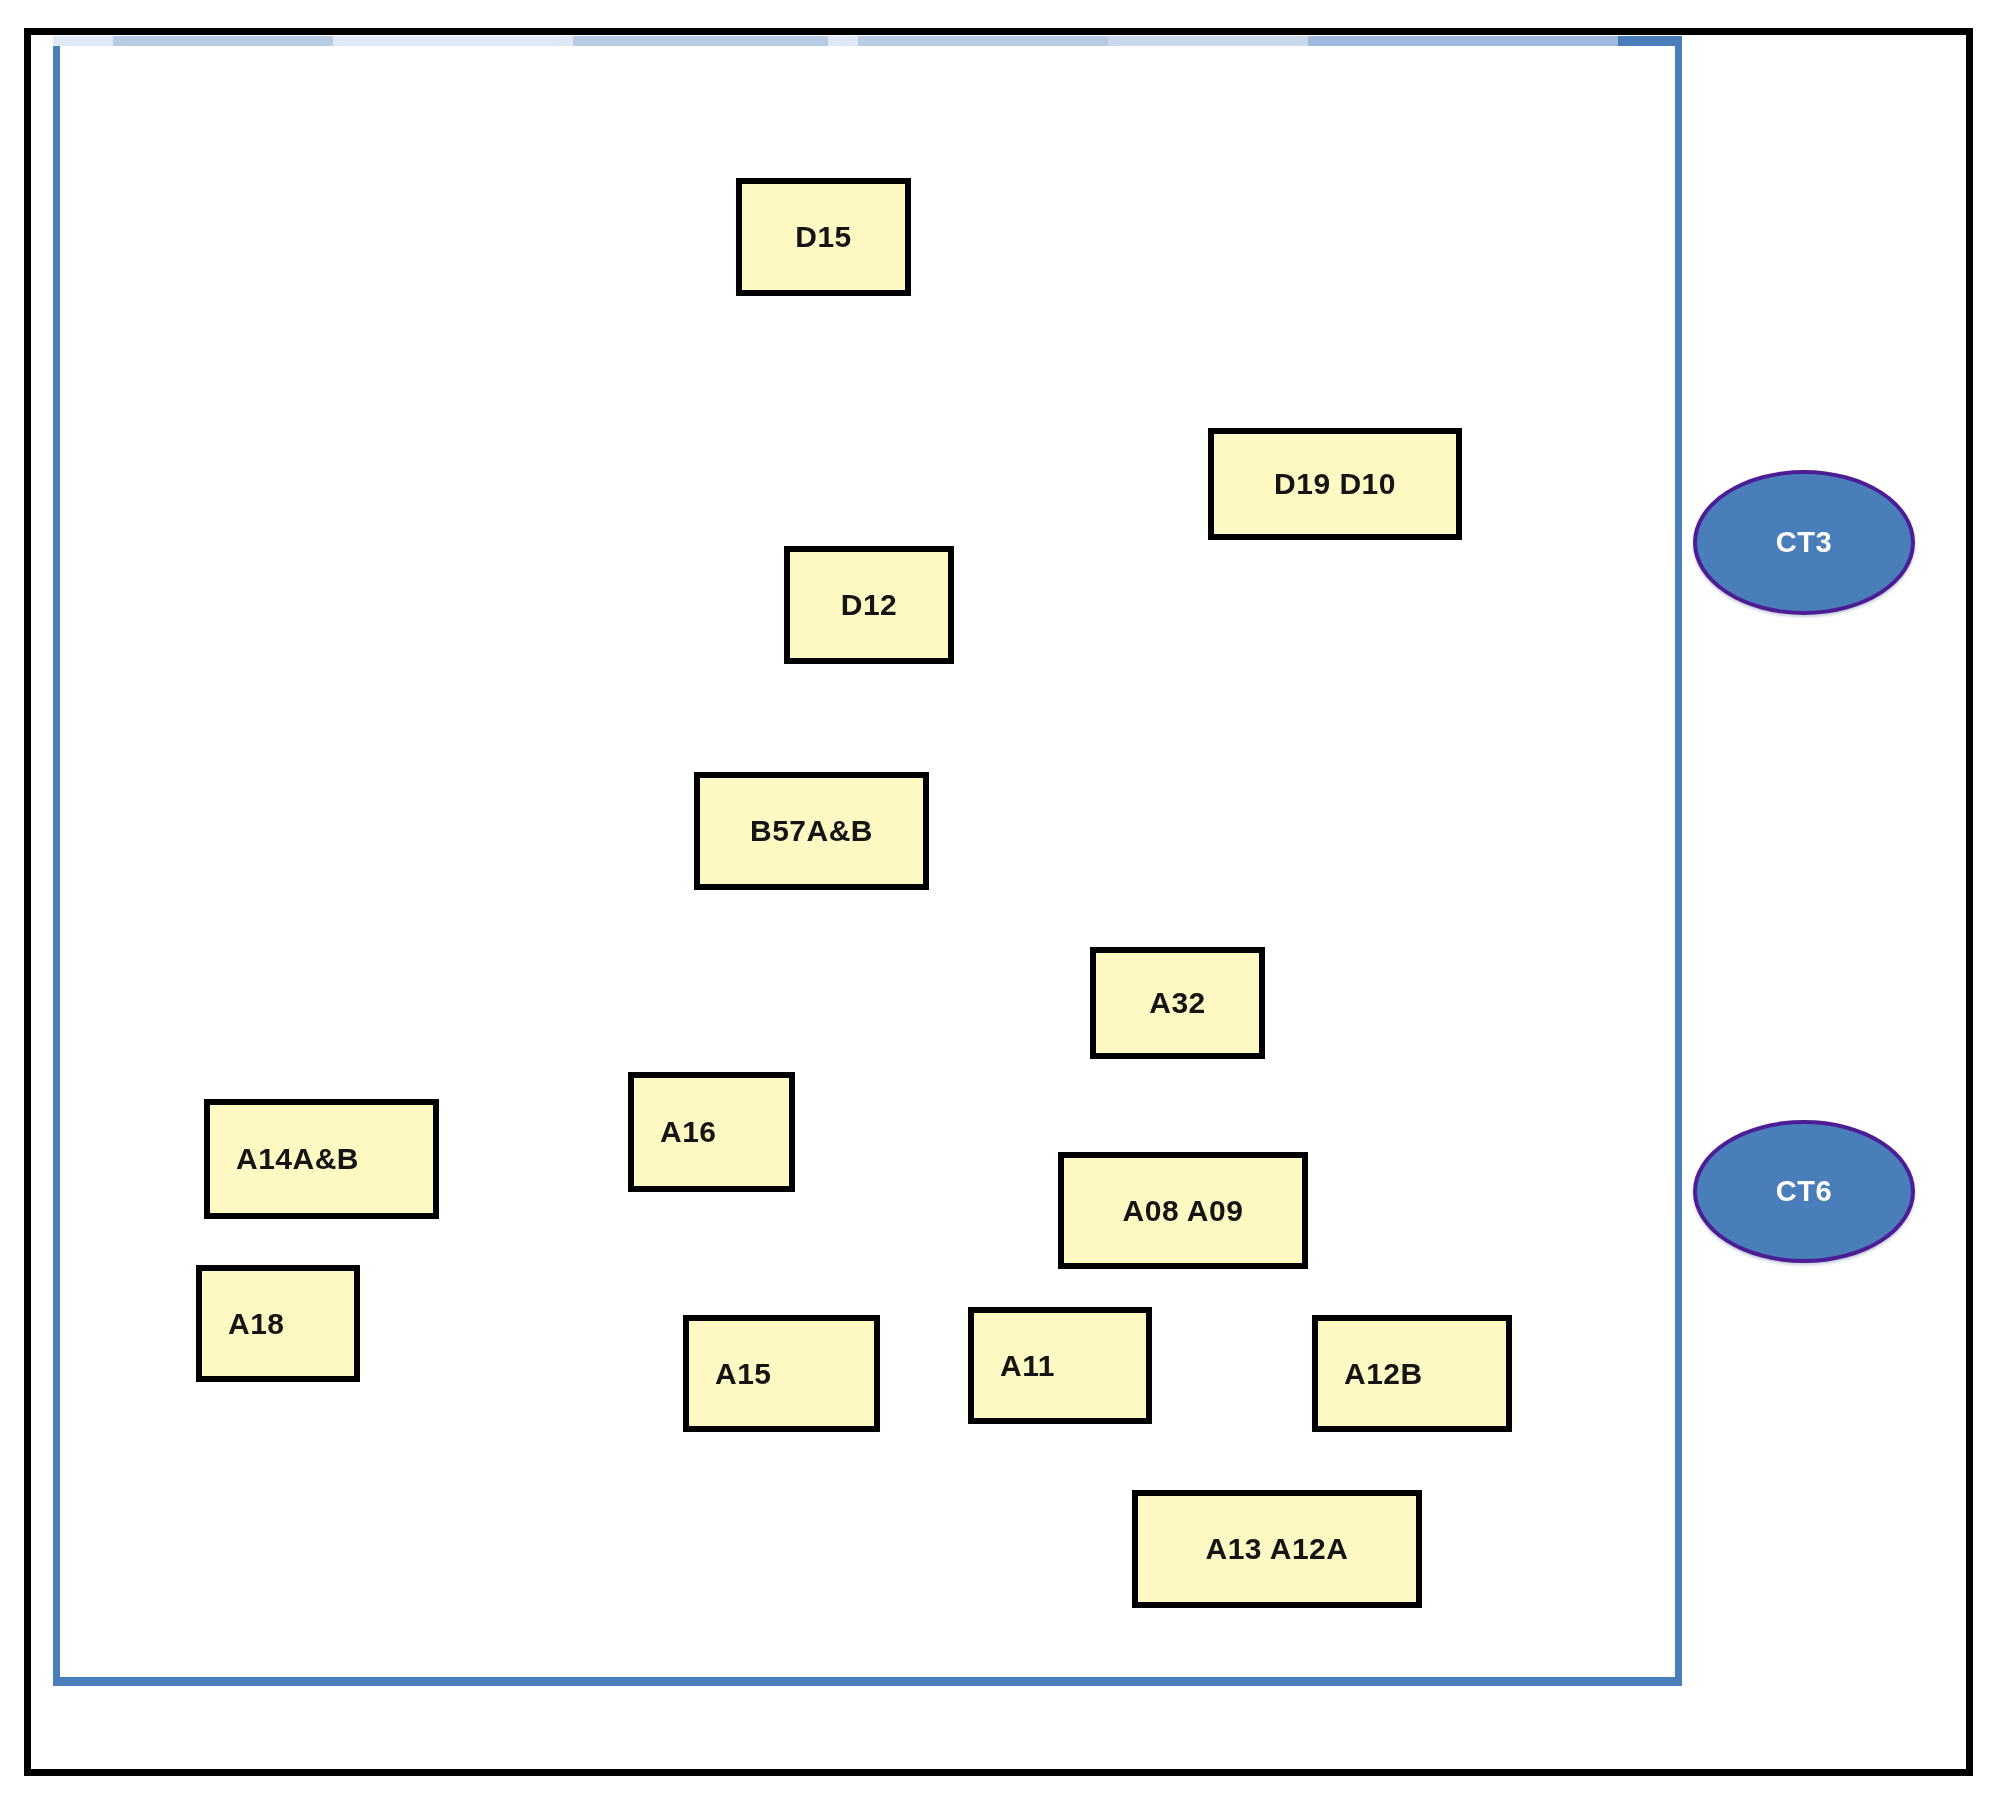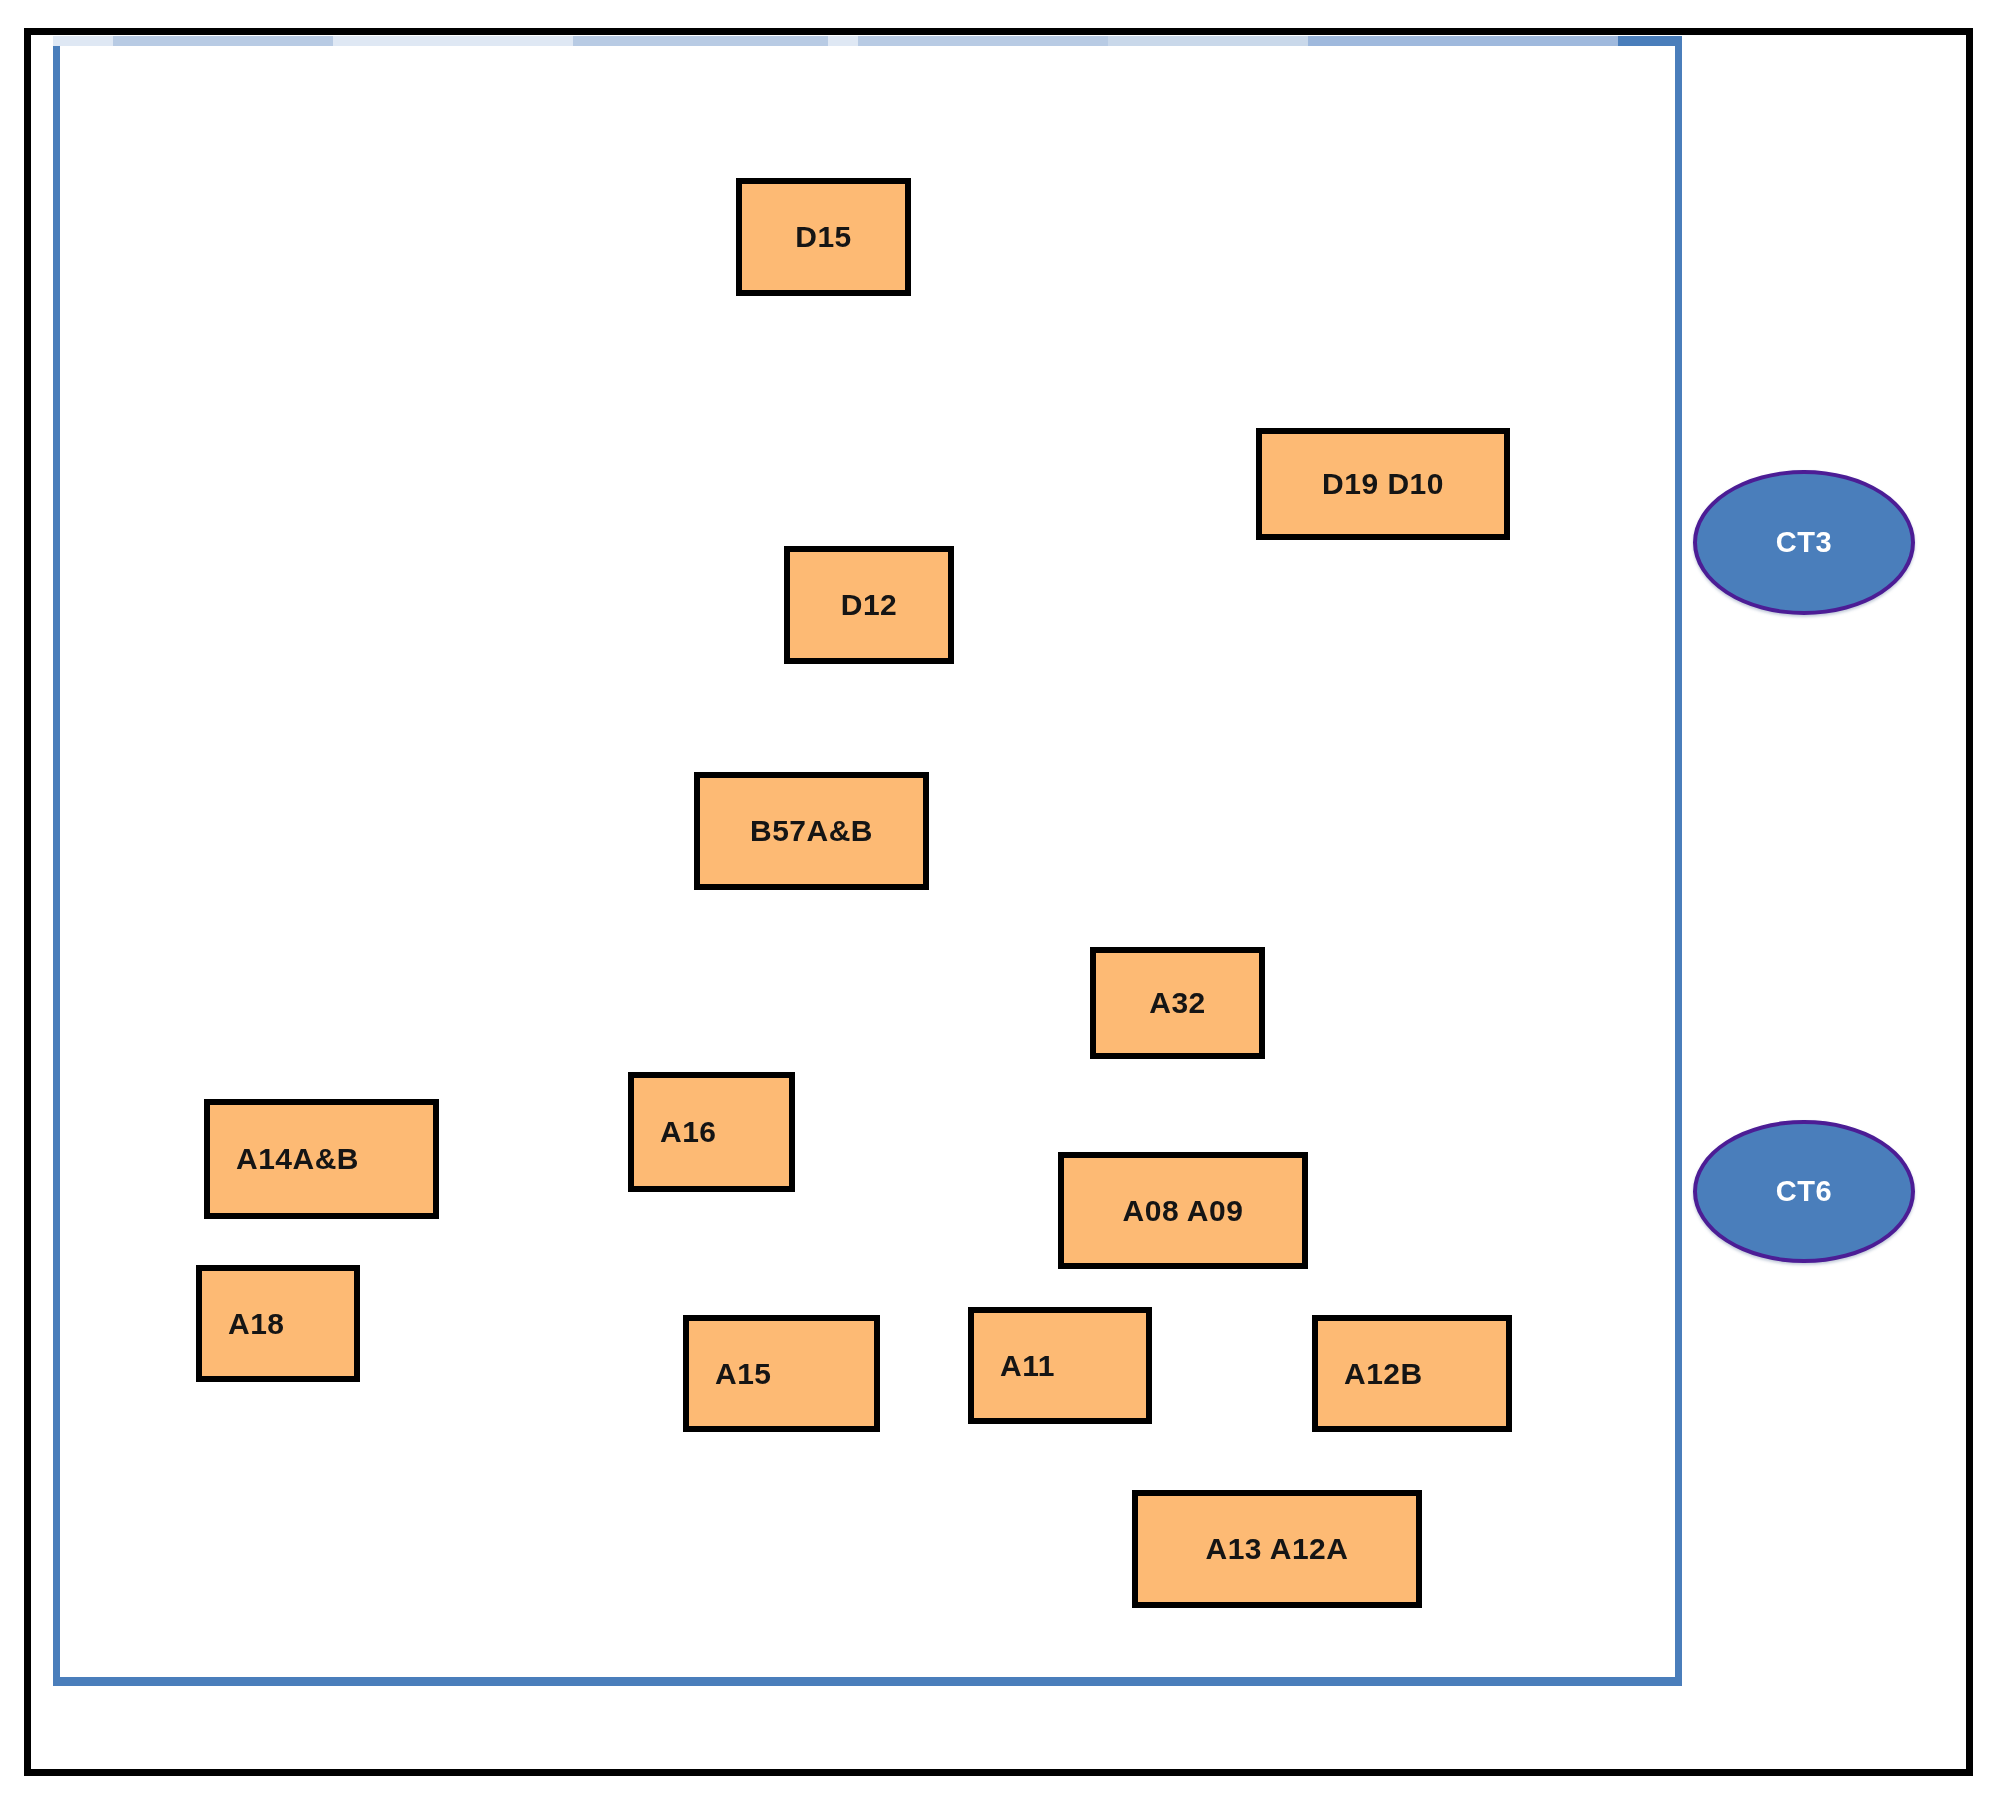--- a/index.html
+++ b/index.html
@@ -57,21 +57,21 @@
     top: 0;
     height: 10px;
     display: block;
   }
 
   
   .unit-box {
     position: absolute;
     box-sizing: border-box;
     border: 6px solid #000000;
-    background: #fdba74;
+    background: #fef9c3;
     display: flex;
     align-items: center;
     justify-content: flex-start;
   }
   .unit-box .unit-label {
     font-family: "Liberation Sans", sans-serif;
     font-weight: bold;
     font-size: 30px;
     color: #151515;
     letter-spacing: 0.5px;
@@ -122,21 +122,21 @@
       <i style="left: 805px; width: 250px; background: rgb(184, 203, 228);"></i>
       <i style="left: 1055px; width: 200px; background: rgb(201, 216, 234);"></i>
       <i style="left: 1255px; width: 310px; background: rgb(159, 185, 221);"></i>
       <i style="left: 1565px; width: 64px; background: rgb(74, 126, 187);"></i>
     </div>
 
   <div id="boxes-layer">
       <div class="unit-box center-label" id="box-d15" style="left: 736px; top: 178px; width: 175px; height: 118px;">
         <span class="unit-label">D15</span>
       </div>
-      <div class="unit-box center-label" id="box-d19-d10" style="left: 1256px; top: 428px; width: 254px; height: 112px;">
+      <div class="unit-box center-label" id="box-d19-d10" style="left: 1208px; top: 428px; width: 254px; height: 112px;">
         <span class="unit-label">D19 D10</span>
       </div>
       <div class="unit-box center-label" id="box-d12" style="left: 784px; top: 546px; width: 170px; height: 118px;">
         <span class="unit-label">D12</span>
       </div>
       <div class="unit-box center-label" id="box-b57ab" style="left: 694px; top: 772px; width: 235px; height: 118px;">
         <span class="unit-label">B57A&amp;B</span>
       </div>
       <div class="unit-box center-label" id="box-a32" style="left: 1090px; top: 947px; width: 175px; height: 112px;">
         <span class="unit-label">A32</span>

